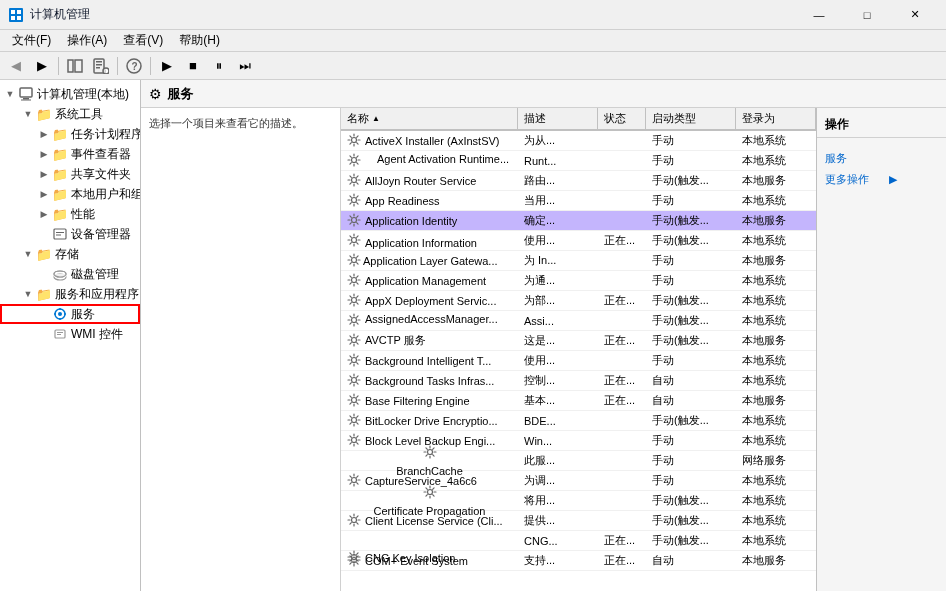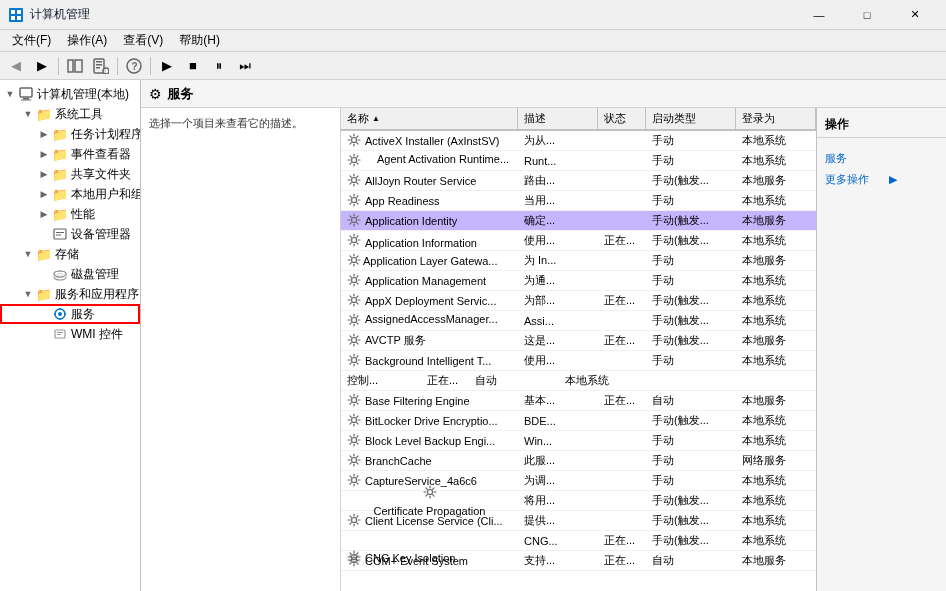--- a/index.html
+++ b/index.html
@@ -623,20 +623,27 @@
     <path d="M7 1v2M7 11v2M1 7h2M11 7h2M2.93 2.93l1.41 1.41M9.66 9.66l1.41 1.41M2.93 11.07l1.41-1.41M9.66 4.34l1.41-1.41" stroke="#666" stroke-width="1.2" stroke-linecap="round"></path>
   </svg></span>
       <span>Background Intelligent T...</span>
     </div>
     <div class="service-cell col-desc">使用...</div>
     <div class="service-cell col-status"></div>
     <div class="service-cell col-startup">手动</div>
     <div class="service-cell col-login">本地系统</div>
   </div>
             <div class="service-row">
+    <div class="service-cell col-name" style="display:flex;align-items:center;gap:4px;">
+      <span><svg class="gear-svg" viewBox="0 0 14 14" fill="none" xmlns="http://www.w3.org/2000/svg">
+    <circle cx="7" cy="7" r="2.5" stroke="#666" stroke-width="1.2"></circle>
+    <path d="M7 1v2M7 11v2M1 7h2M11 7h2M2.93 2.93l1.41 1.41M9.66 9.66l1.41 1.41M2.93 11.07l1.41-1.41M9.66 4.34l1.41-1.41" stroke="#666" stroke-width="1.2" stroke-linecap="round"></path>
+  </svg></span>
+      <span>Background Tasks Infras...</span>
+    </div>
     <div class="service-cell col-desc">控制...</div>
     <div class="service-cell col-status">正在...</div>
     <div class="service-cell col-startup">自动</div>
     <div class="service-cell col-login">本地系统</div>
   </div>
             <div class="service-row">
     <div class="service-cell col-name" style="display:flex;align-items:center;gap:4px;">
       <span><svg class="gear-svg" viewBox="0 0 14 14" fill="none" xmlns="http://www.w3.org/2000/svg">
     <circle cx="7" cy="7" r="2.5" stroke="#666" stroke-width="1.2"></circle>
     <path d="M7 1v2M7 11v2M1 7h2M11 7h2M2.93 2.93l1.41 1.41M9.66 9.66l1.41 1.41M2.93 11.07l1.41-1.41M9.66 4.34l1.41-1.41" stroke="#666" stroke-width="1.2" stroke-linecap="round"></path>
@@ -668,21 +675,21 @@
     <path d="M7 1v2M7 11v2M1 7h2M11 7h2M2.93 2.93l1.41 1.41M9.66 9.66l1.41 1.41M2.93 11.07l1.41-1.41M9.66 4.34l1.41-1.41" stroke="#666" stroke-width="1.2" stroke-linecap="round"></path>
   </svg></span>
       <span>Block Level Backup Engi...</span>
     </div>
     <div class="service-cell col-desc">Win...</div>
     <div class="service-cell col-status"></div>
     <div class="service-cell col-startup">手动</div>
     <div class="service-cell col-login">本地系统</div>
   </div>
             <div class="service-row">
-    <div class="service-cell col-name" style="display:flex;align-items:center;gap:4px;">
+    <div class="service-cell col-name" style="display:flex;align-items:center;gap:4px;flex-direction:column;">
       <span><svg class="gear-svg" viewBox="0 0 14 14" fill="none" xmlns="http://www.w3.org/2000/svg">
     <circle cx="7" cy="7" r="2.5" stroke="#666" stroke-width="1.2"></circle>
     <path d="M7 1v2M7 11v2M1 7h2M11 7h2M2.93 2.93l1.41 1.41M9.66 9.66l1.41 1.41M2.93 11.07l1.41-1.41M9.66 4.34l1.41-1.41" stroke="#666" stroke-width="1.2" stroke-linecap="round"></path>
   </svg></span>
       <span>BranchCache</span>
     </div>
     <div class="service-cell col-desc">此服...</div>
     <div class="service-cell col-status"></div>
     <div class="service-cell col-startup">手动</div>
     <div class="service-cell col-login">网络服务</div>

